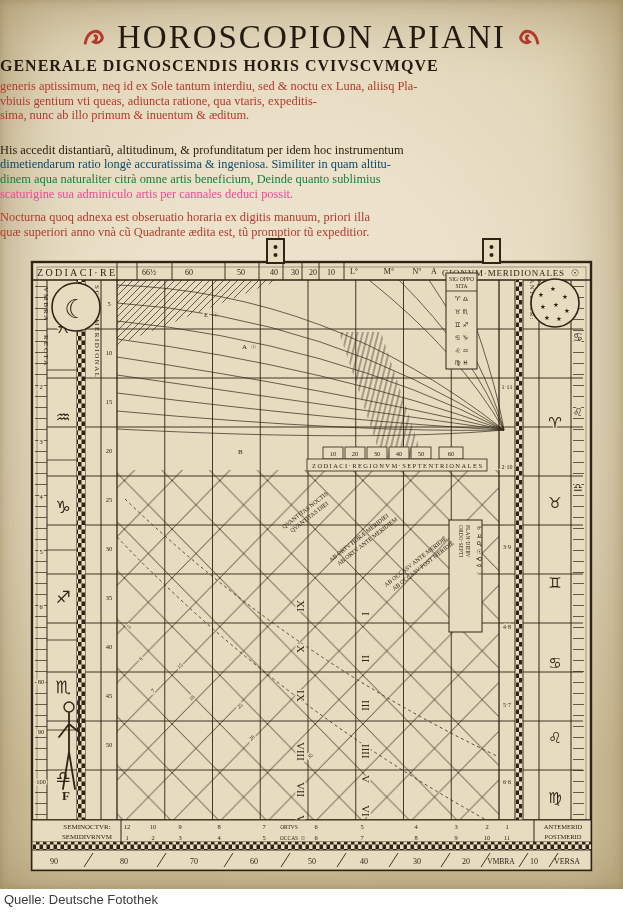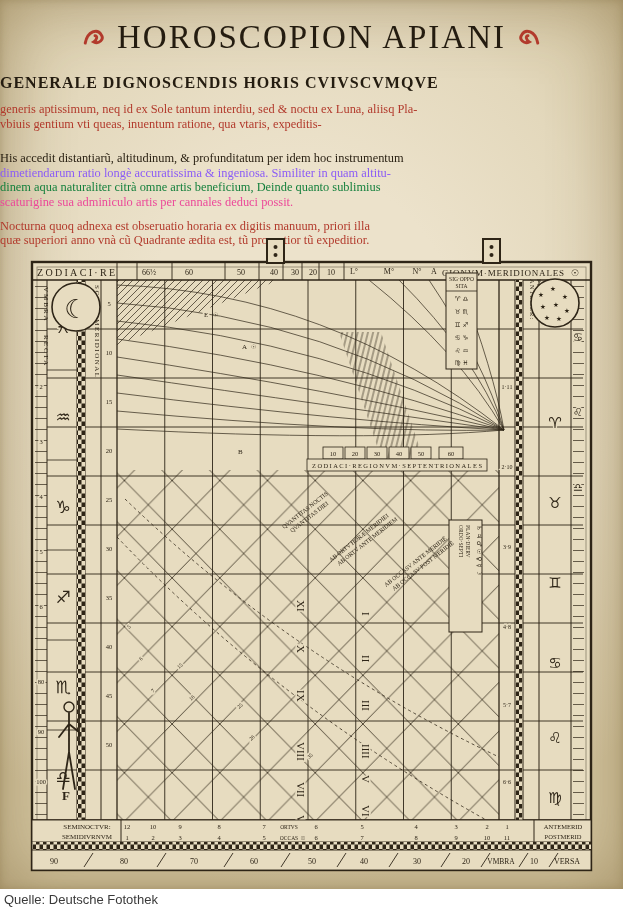--- a/index.html
+++ b/index.html
@@ -3,21 +3,21 @@
 <meta charset="utf-8">
 <style>
   html,body{margin:0;padding:0;background:#fff}
   .stage{position:relative;width:623px;height:912px;background:#fff;overflow:hidden;font-family:"Liberation Serif",serif}
   .paper{position:absolute;left:0;top:0;width:623px;height:889px;
     background:radial-gradient(ellipse 75% 60% at 48% 40%,#ece2cb 35%,#e3d8bc 68%,#d2c49f 100%);
     box-shadow:inset 0 0 70px rgba(110,85,35,.45), inset 0 0 10px rgba(90,70,25,.25)}
   .titleblock{position:absolute;top:20px;left:0;width:100%;color:#241c10}
   .titlerow{display:flex;justify-content:center;align-items:center;gap:9px;height:34px}
   .bigtitle{font:400 33px/1 "Liberation Serif",serif;letter-spacing:2px;color:#241c10;white-space:nowrap}
-  .subtitle{font:700 16px/1 "Liberation Serif",serif;letter-spacing:1px;margin-top:21px}
+  .subtitle{font:700 16px/1 "Liberation Serif",serif;letter-spacing:1px;margin-top:4px}
   .para{font:400 12.4px/14.6px "Liberation Serif",serif;margin:0}
   .red{color:#b23a2c}
   .blk{color:#2b2214;margin-top:20px}
   .note{margin-top:9px}
   .instrument{position:absolute;left:29px;top:237px}
   .instrument text{fill:#2e2517;font-family:"Liberation Serif",serif}
   .sym{font-family:"DejaVu Sans",sans-serif !important}
   .halo{stroke:#e7dcc0;stroke-width:3px;paint-order:stroke}
   .mid{text-anchor:middle}
   .t5{font-size:5.5px}.t6{font-size:6px}.t65{font-size:6.5px}.t7{font-size:7px}.t75{font-size:7.5px}
@@ -36,24 +36,25 @@
     <div class="titlerow">
       <svg width="26" height="22" viewBox="0 0 20 18">
           <path d="M2 14 C4 4, 12 2, 15 7 C18 11, 13 15, 9 13 C12 11, 12 8, 10 8" stroke="#b23a2c" stroke-width="2.4" fill="none" stroke-linecap="round"></path>
         </svg>
       <span class="bigtitle">HOROSCOPION APIANI</span>
       <svg width="26" height="22" viewBox="0 0 20 18">
           <path d="M18 14 C16 4, 8 2, 5 7 C2 11, 7 15, 11 13 C8 11, 8 8, 10 8" stroke="#b23a2c" stroke-width="2.4" fill="none" stroke-linecap="round"></path>
         </svg>
     </div>
     <div class="subtitle">GENERALE DIGNOSCENDIS HORIS CVIVSCVMQVE</div>
-    <p class="para red" style="margin-top:11px">generis aptissimum, neq id ex Sole tantum interdiu, sed &amp; noctu ex Luna, aliisq Pla-</p>
-    <p class="para red">vbiuis gentium vti queas, inuentum ratione, qua vtaris, expeditis-</p>
+    <p class="para red" style="margin-top:5px">generis aptissimum, neq id ex Sole tantum interdiu, sed &amp; noctu ex Luna, aliisq Pla-</p>
+    <p class="para red">vbiuis gentium vti queas, adiuncta ratione, qua vtaris, expeditis-</p>
+    <p class="para red">sima, nunc ab illo primum &amp; inuentum &amp; æditum.</p>
     <p class="para blk">His accedit distantiarũ, altitudinum, &amp; profunditatum per idem hoc instrumentum</p>
-    <p class="para" style="color:#8b5cf6">dimetiendarum ratio longè accuratissima &amp; ingeniosa. Similiter in quam altitu-</p>
+    <p class="para" style="color:#0c4a6e">dimetiendarum ratio longè accuratissima &amp; ingeniosa. Similiter in quam altitu-</p>
     <p class="para" style="color:#15803d">dinem aqua naturaliter citrà omne artis beneficium, Deinde quanto sublimius</p>
     <p class="para" style="color:#ec4899">scaturigine sua adminiculo artis per cannales deduci possit.</p>
     <p class="para red note">Nocturna quoq adnexa est obseruatio horaria ex digitis manuum, priori illa</p>
     <p class="para red">quæ superiori anno vnà cũ Quadrante ædita est, tũ promptior tũ expeditior.</p>
   </div>
 
   <svg class="instrument" width="565" height="640" viewBox="0 0 565 640">
     <defs>
       <pattern id="chk" width="7" height="9" patternUnits="userSpaceOnUse">
           <rect width="7" height="9" fill="#e7dcc0"></rect>

